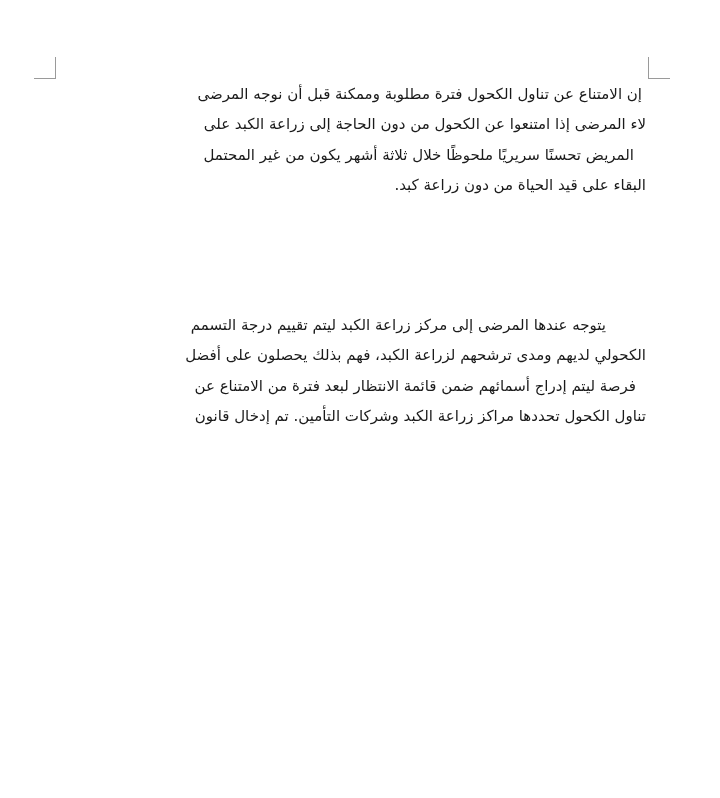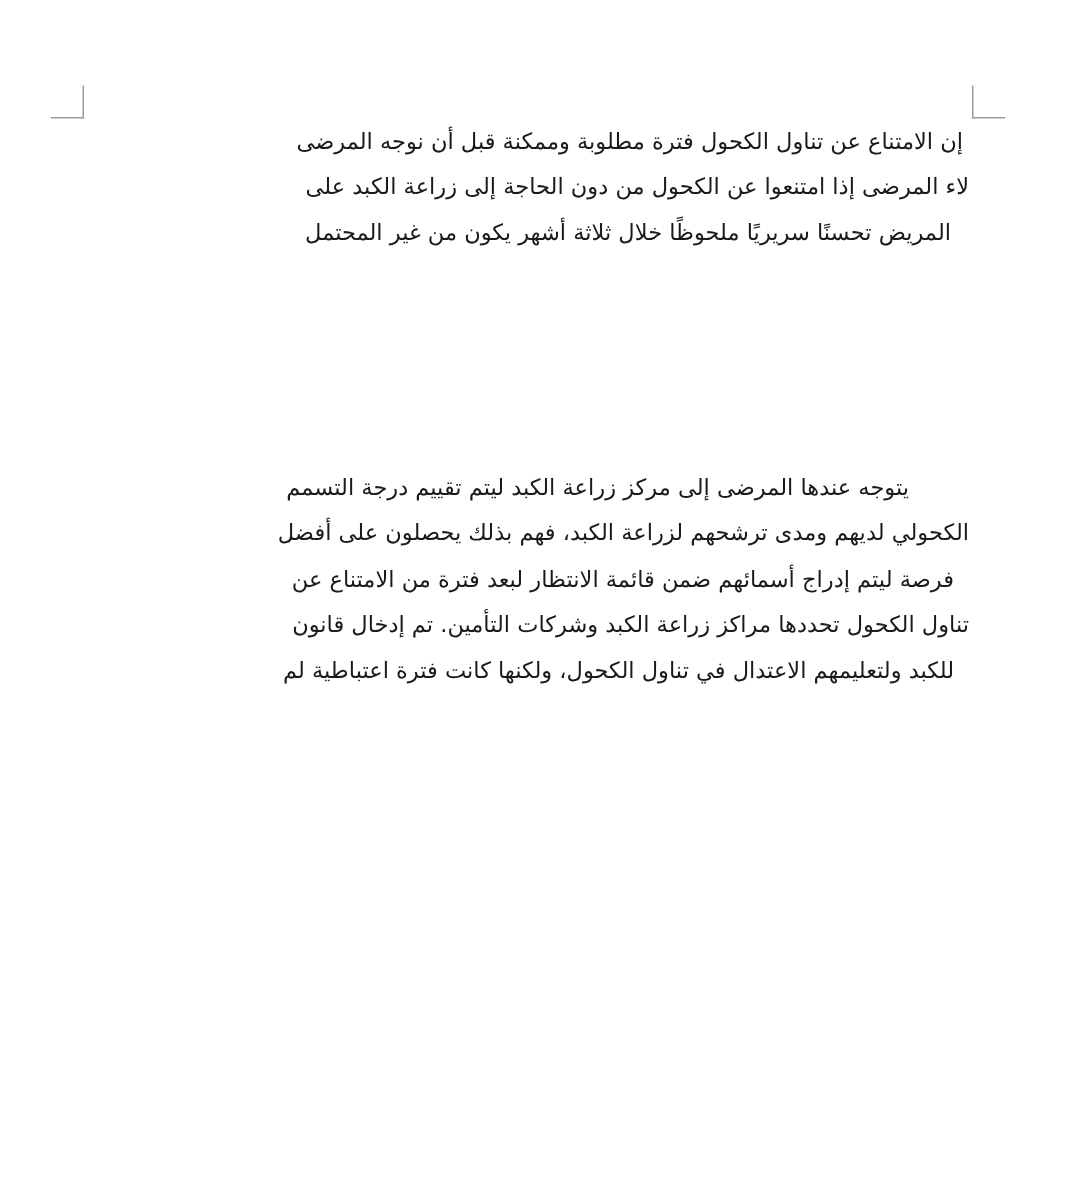--- a/index.html
+++ b/index.html
@@ -72,22 +72,22 @@
 <body>
 
 <div class="page">
   <div class="corner corner-tl"></div>
   <div class="corner corner-tr"></div>
 
   <div class="body-text para-1">
     <span class="line">إن الامتناع عن تناول الكحول فترة مطلوبة وممكنة قبل أن نوجه المرضى</span>
     <span class="line">لاء المرضى إذا امتنعوا عن الكحول من دون الحاجة إلى زراعة الكبد على</span>
     <span class="line">المريض تحسنًا سريريًا ملحوظًا خلال ثلاثة أشهر يكون من غير المحتمل</span>
+    <span class="line">البقاء على قيد الحياة من دون زراعة كبد.</span>
   </div>
 
   <div class="body-text para-2">
     <span class="line">يتوجه عندها المرضى إلى مركز زراعة الكبد ليتم تقييم درجة التسمم</span>
     <span class="line">الكحولي لديهم ومدى ترشحهم لزراعة الكبد، فهم بذلك يحصلون على أفضل</span>
     <span class="line">فرصة ليتم إدراج أسمائهم ضمن قائمة الانتظار لبعد فترة من الامتناع عن</span>
     <span class="line">تناول الكحول تحددها مراكز زراعة الكبد وشركات التأمين. تم إدخال قانون</span>
-    <span class="line">للكبد ولتعليمهم الاعتدال في تناول الكحول، ولكنها كانت فترة اعتباطية لم</span>
   </div>
 </div>
 
 </body></html>

